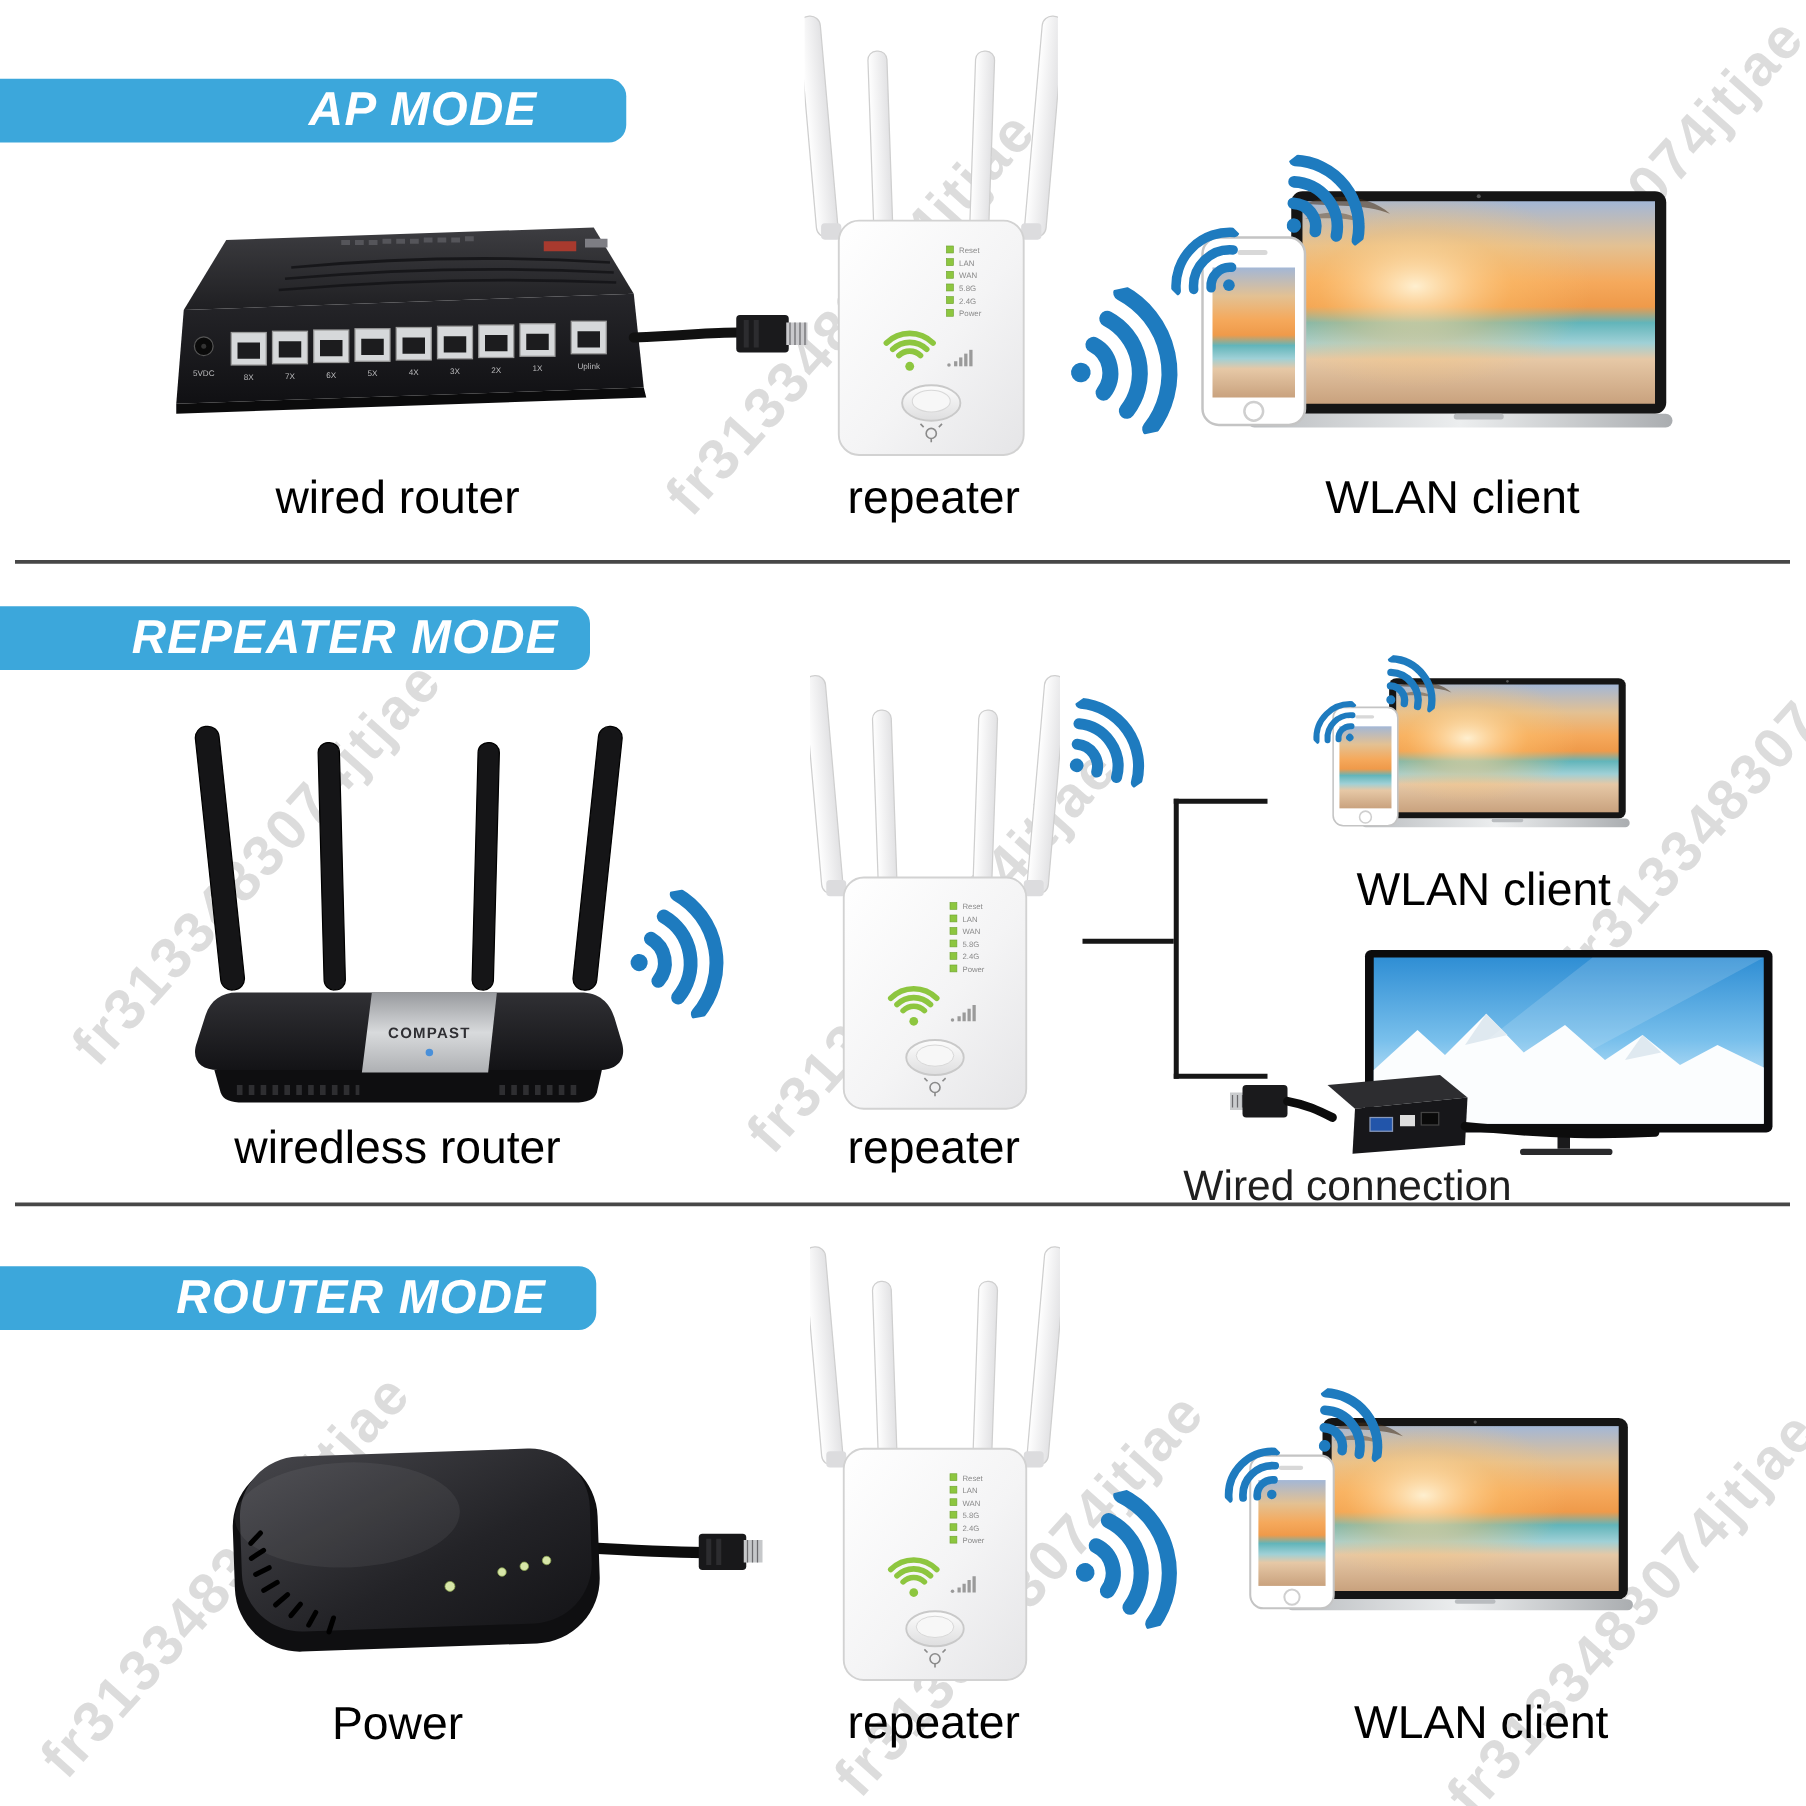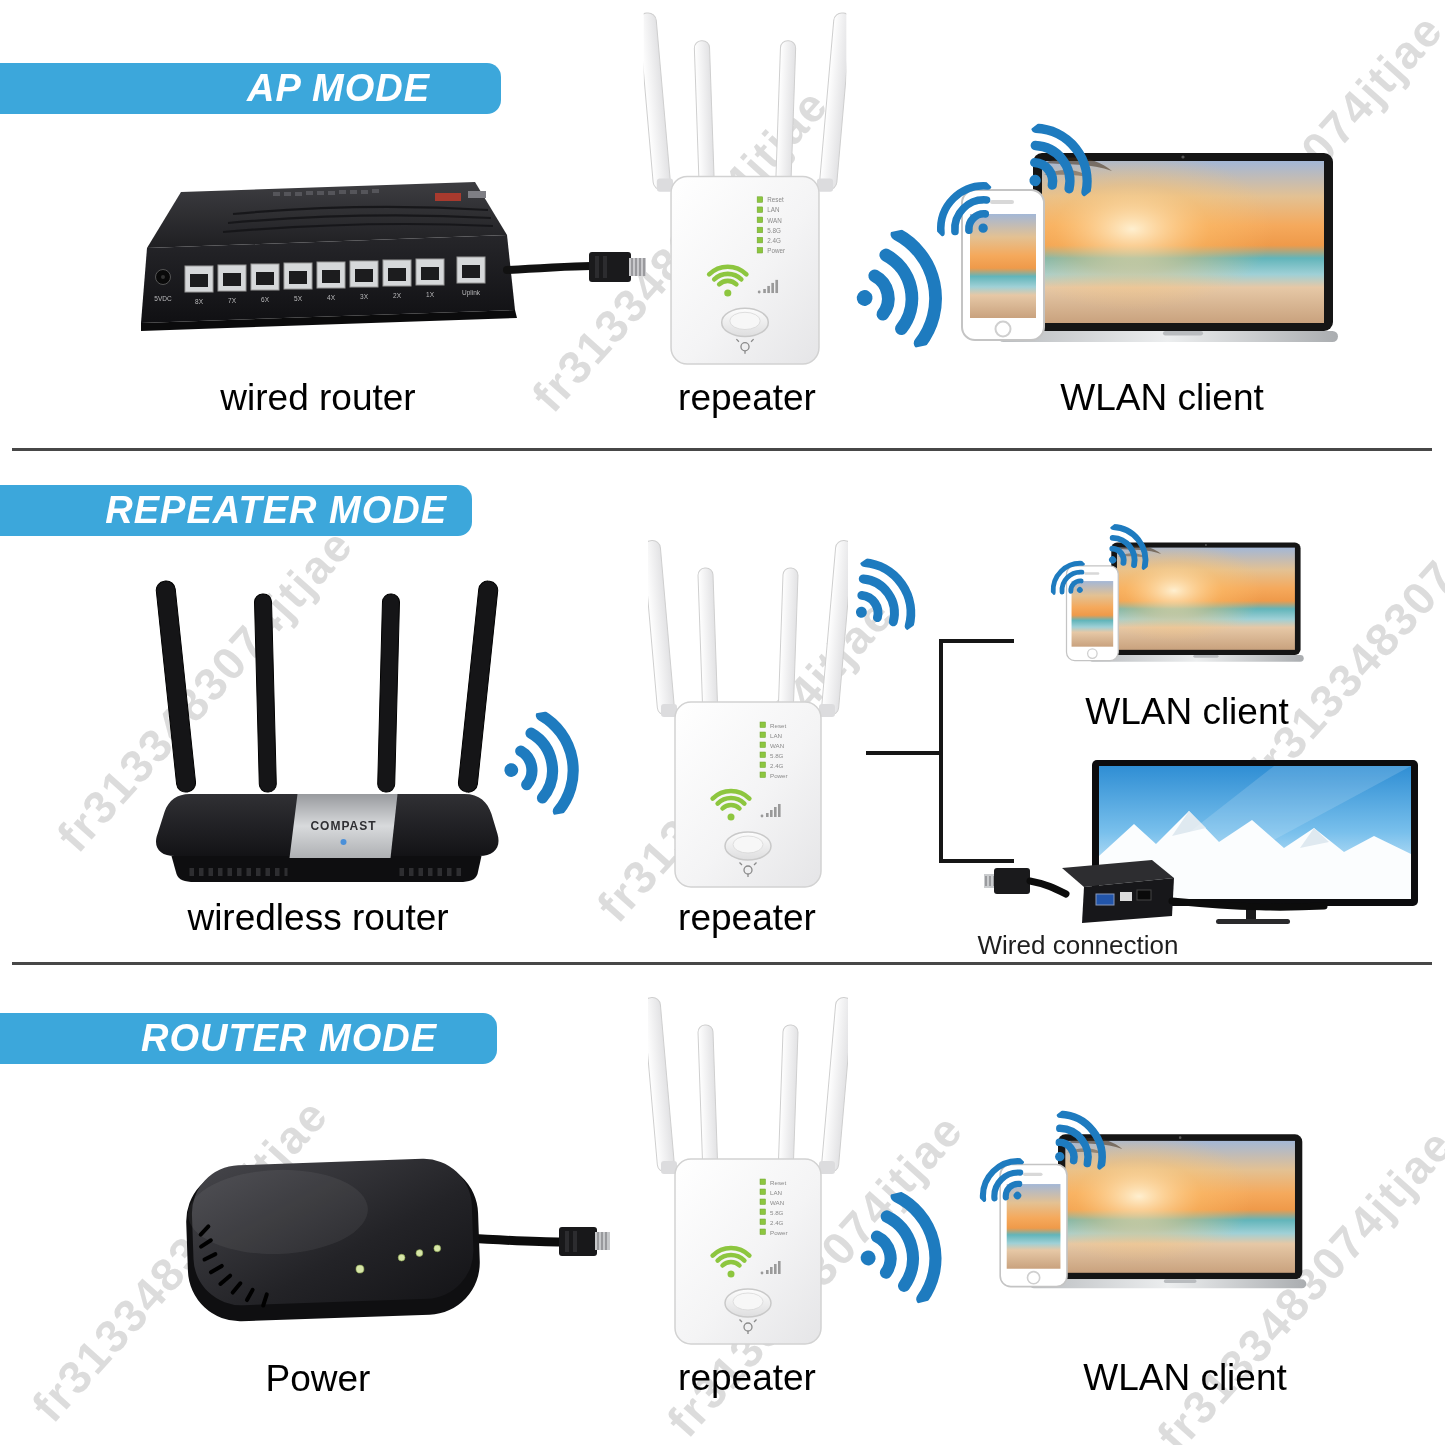--- a/index.html
+++ b/index.html
@@ -4,21 +4,21 @@
 <style>
   html,body{margin:0;padding:0;background:#fff;}
   .canvas{position:relative;width:1445px;height:1445px;background:#ffffff;overflow:hidden;
           font-family:"Liberation Sans", sans-serif;}
   .abs{position:absolute;}
   .badge{position:absolute;left:0;height:51px;background:#3ca7db;border-radius:0 14px 14px 0;
          display:flex;align-items:center;justify-content:flex-end;
          color:#fff;font-size:38px;font-weight:bold;font-style:italic;letter-spacing:1px;}
   .divider{position:absolute;left:12px;width:1420px;height:3px;background:#474747;}
   .lbl{position:absolute;transform:translateX(-50%);color:#000000;font-size:37px;white-space:nowrap;}
-  .lbl-sm{font-size:26px;color:#1f1f1f;}
+  .lbl-sm{font-size:34px;color:#1f1f1f;}
   .wm{position:absolute;transform:translate(-50%,-50%) rotate(-48deg);
       color:#d7d7d7;opacity:.85;font-size:46px;font-weight:bold;letter-spacing:2px;
       white-space:nowrap;pointer-events:none;}
   .line{position:absolute;background:#161616;}
   svg{display:block;overflow:visible;}
 </style>
 </head>
 <body>
 
 <div class="canvas">
@@ -336,21 +336,21 @@
     </g>
   </svg>
 
   <div class="lbl" style="left:318px;top:897px">wiredless router</div>
   <div class="lbl" style="left:747px;top:897px">repeater</div>
   <div class="lbl" style="left:1187px;top:691px">WLAN client</div>
   <div class="lbl lbl-sm" style="left:1078px;top:930px">Wired connection</div>
 
   <div class="divider" style="top:962px"></div>
 
-  <div class="badge" style="top:1013px;width:437px;padding-right:60px">ROUTER MODE</div>
+  <div class="badge" style="top:1013px;width:437px;padding-right:40px">ROUTER MODE</div>
 
   <svg class="abs" style="left:158px;top:1152px" width="472" height="185" viewBox="0 0 470 185">
     <g>
       <path d="M290,85 C340,88 370,90 404,90" stroke="#0c0c0c" stroke-width="9" fill="none" stroke-linecap="round"></path>
       <rect x="400" y="75" width="38" height="29" rx="3" fill="#18181a"></rect>
       <rect x="406" y="79" width="4" height="21" fill="#2c2c2f"></rect>
         <rect x="414" y="79" width="4" height="21" fill="#2c2c2f"></rect>
       <rect x="436" y="80" width="15" height="18" fill="#c6c8ca"></rect>
       <path d="M439,80 V98 M443,80 V98 M447,80 V98" stroke="#6b6b6e" stroke-width="1"></path>
     </g>

